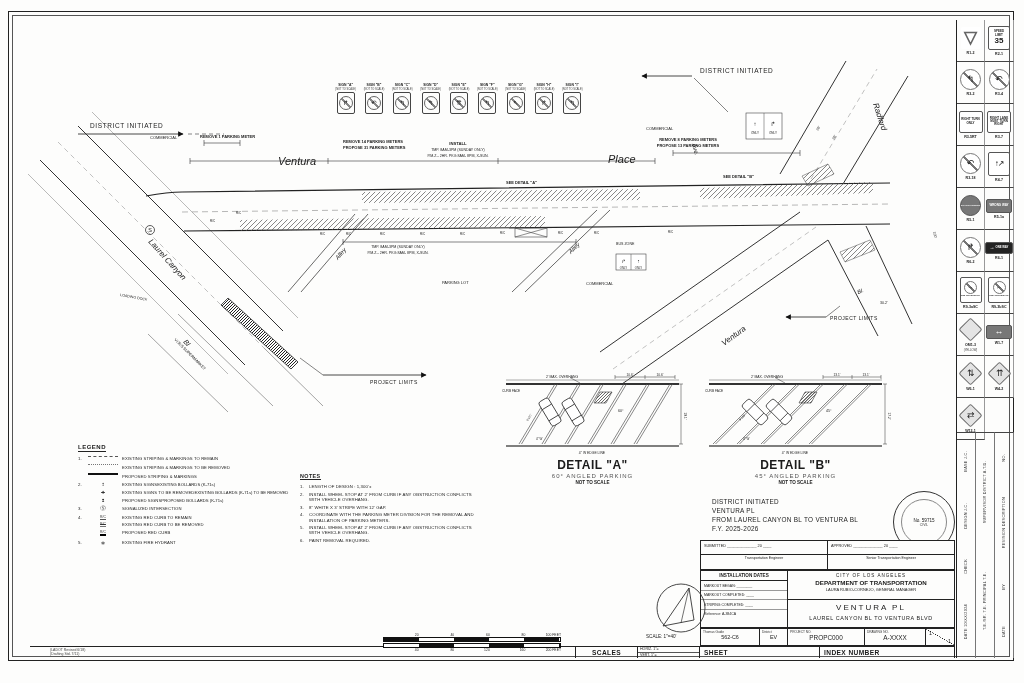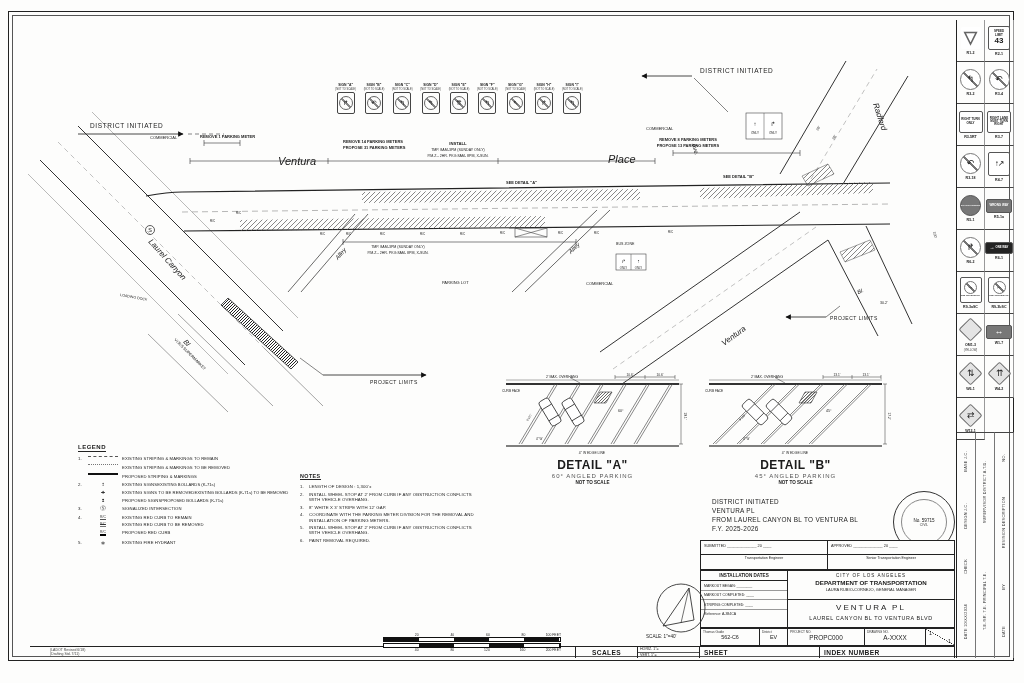--- a/index.html
+++ b/index.html
@@ -396,21 +396,21 @@
 
         </span>
         <span class="sg-code">R1-2</span>
 
       </div>
 
       <div class="signcell" data-kind="speed">
         <span class="sgbox">
           <span class="sg-top">SPEED</span>
           <span class="sg-mid">LIMIT</span>
-          <span class="sg-big">43</span>
+          <span class="sg-big">35</span>
 
         </span>
         <span class="sg-code">R2-1</span>
 
       </div>
 
       <div class="signcell" data-kind="prohib">
         <span class="sgbox">
 
           <span class="sg-glyph">↰</span>

